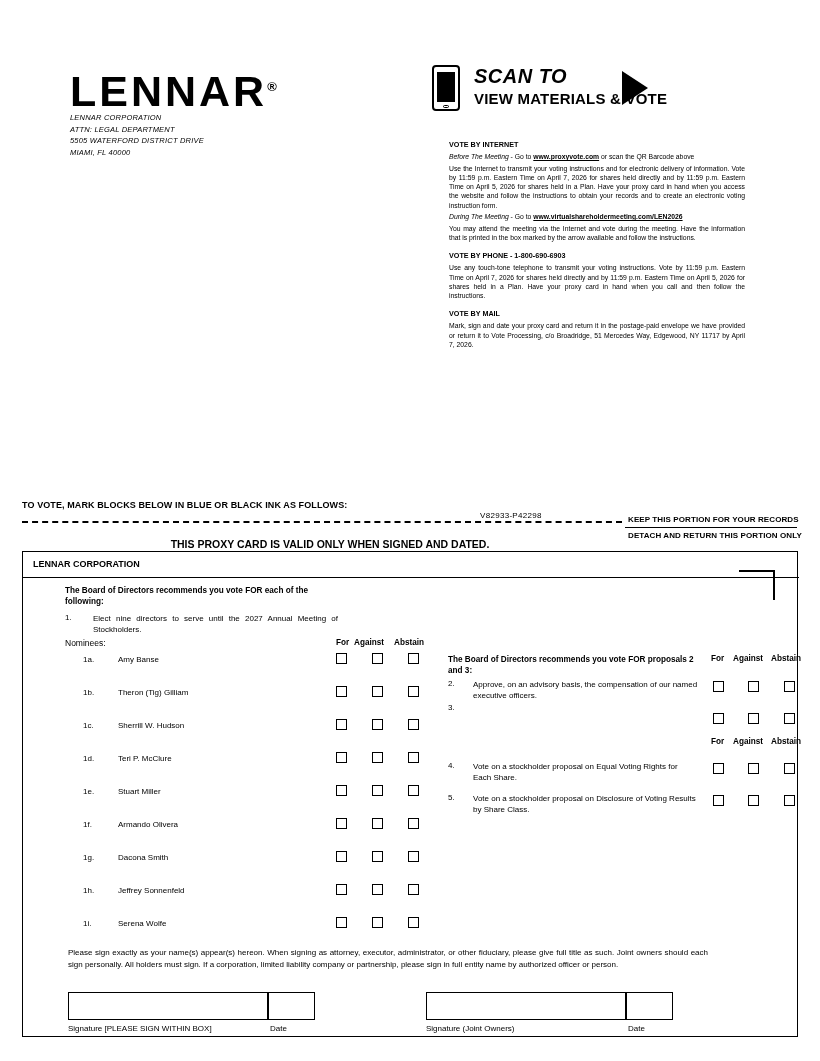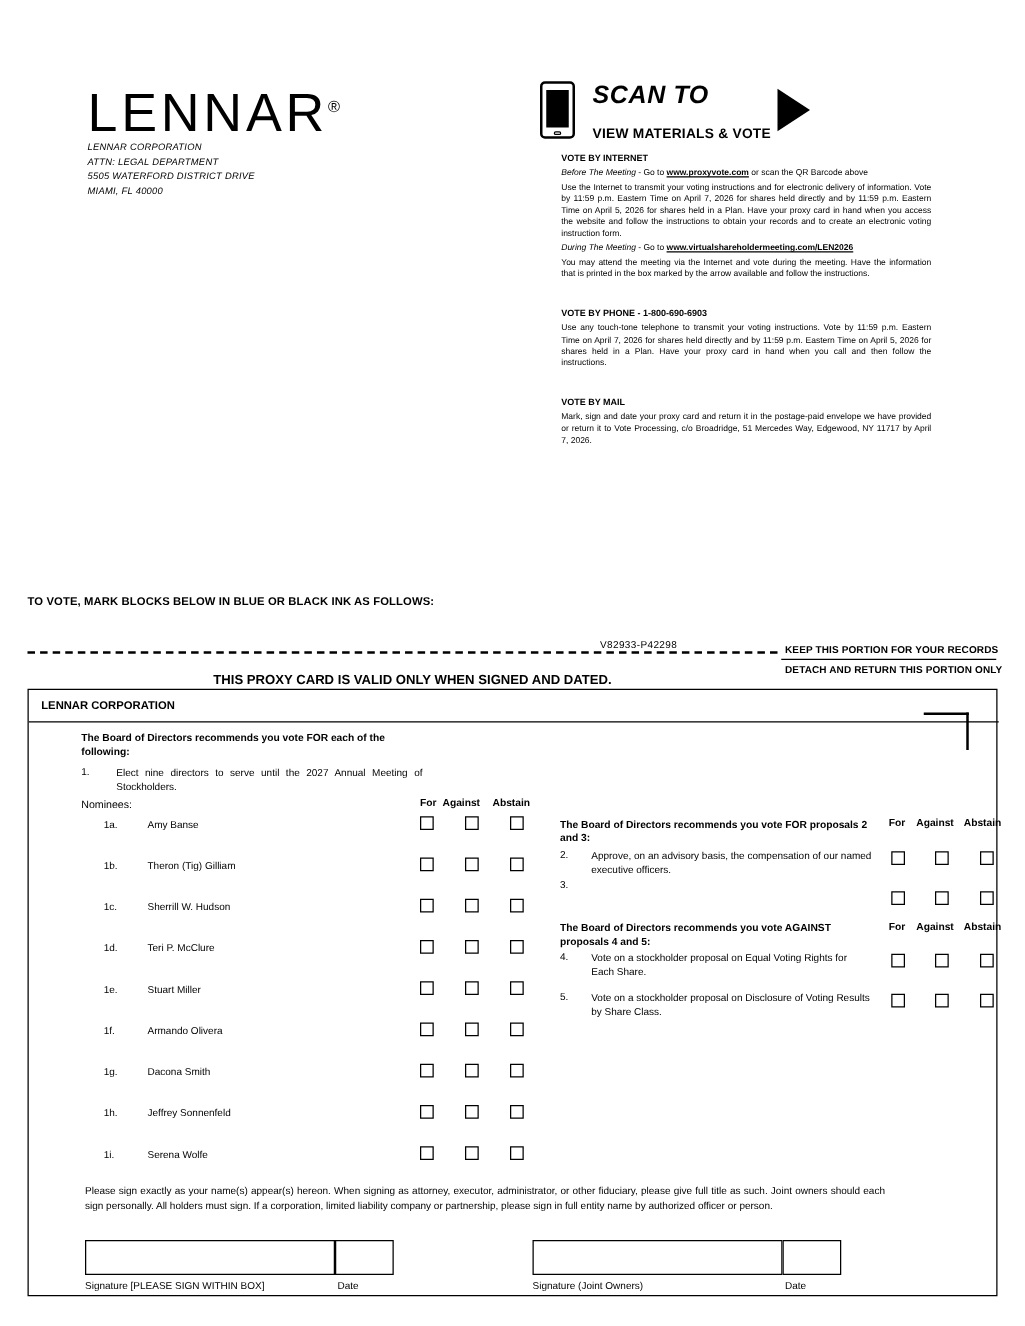--- a/index.html
+++ b/index.html
@@ -14,56 +14,56 @@
     overflow: hidden;
   }
   .page { position: relative; width: 820px; height: 1061px; }
 
   
   .header { position:absolute; top:60px; left:0; width:820px; height:260px; }
 
   .logo-wrap { position:absolute; left:70px; top:10px; }
   .logo {
     font-family: "Liberation Sans", sans-serif;
-    font-weight: normal;
+    font-weight: bold;
     font-size: 43px;
     letter-spacing: 3px;
     line-height: 1;
   }
   .logo .reg { font-size: 13px; vertical-align: super; letter-spacing:0; }
   .addr { position:absolute; left:70px; top:52px; font-size:7.5px; font-style:italic; line-height:1.55; letter-spacing:.2px; }
 
   
   .scan-block { position:absolute; left:432px; top:5px; width:240px; height:55px; }
   .phone-icon {
     position:absolute; left:0; top:0; width:28px; height:46px;
     border:2px solid #000; border-radius:4px; background:#fff;
   }
   .phone-icon .scr { position:absolute; left:3px; top:5px; right:3px; bottom:7px; background:#000; }
   .phone-icon .btn { position:absolute; left:50%; bottom:1.5px; transform:translateX(-50%); width:6px; height:3px; border:1px solid #000; border-radius:2px; }
   .scan-text { position:absolute; left:42px; top:1px; }
   .scan-text .l1 { font-size:20px; font-weight:bold; letter-spacing:.5px; line-height:1.05;font-style:italic; }
-  .scan-text .l2 { font-size:11px; font-weight:bold; letter-spacing:.2px; margin-top:14px; }
+  .scan-text .l2 { font-size:15px; font-weight:bold; letter-spacing:.2px; margin-top:3px; }
   .arrow {
     position:absolute; left:190px; top:6px;
     width:0; height:0;
     border-top:17px solid transparent;
     border-bottom:17px solid transparent;
     border-left:26px solid #000;
   }
 
   .instructions { position:absolute; left:449px; top:62px; width:296px; font-size:6.8px; line-height:1.35; }
-  .instructions .ttl { font-weight:bold; font-size:7.2px; margin-top:22px; }
-  .instructions .ttl:first-child { margin-top:0; }
+  .instructions .ttl { font-weight:bold; font-size:7.2px; margin-top:9px; }
+  .instructions .ttl:first-child { margin-top:18px; }
   .instructions .ital { font-style:italic; }
   .instructions p { margin:2.5px 0 0 0; text-align:justify; }
   .instructions a, .instructions .link { text-decoration:underline; font-weight:bold; color:#000; }
 
   
-  .tovote { position:absolute; left:22px; top:476px; font-size:9px; font-weight:bold; letter-spacing:.1px; }
+  .tovote { position:absolute; left:22px; top:500px; font-size:9px; font-weight:bold; letter-spacing:.1px; }
 
   .dashline {
     position:absolute; left:22px; top:521px; width:600px; height:1px;
     border-top: 2px dashed #000;
   }
   .ctrlnum { position:absolute; left:480px; top:511px; font-size:8px; letter-spacing:.3px; }
   .keepportion { position:absolute; left:628px; top:515px; font-size:8px; font-weight:bold; letter-spacing:.1px; }
   .detach { position:absolute; left:628px; top:531px; font-size:8px; font-weight:bold; letter-spacing:.1px; }
   .rightrule { position:absolute; left:625px; top:527px; width:172px; height:0; border-top:1px solid #000; }
   .validonly { position:absolute; left:0; top:538px; width:660px; text-align:center; font-size:10.5px; font-weight:bold; }
@@ -241,21 +241,20 @@
     <div class="prop-txt" style="top:127px">Approve, on an advisory basis, the compensation of our named executive officers.</div>
     <div class="box" style="left:690px; top:129px"></div>
     <div class="box" style="left:725px; top:129px"></div>
     <div class="box" style="left:761px; top:129px"></div>
 
     <div class="prop-num" style="top:151px">3.</div>
     <div class="box" style="left:690px; top:161px"></div>
     <div class="box" style="left:725px; top:161px"></div>
     <div class="box" style="left:761px; top:161px"></div>
 
-    <div class="rec3">The Board of Directors recommends you vote AGAINST proposals 4 and 5:</div>
     <div class="rhdr" style="left:688px; top:185px">For</div>
     <div class="rhdr" style="left:710px; top:185px">Against</div>
     <div class="rhdr" style="left:748px; top:185px">Abstain</div>
 
     <div class="prop-num" style="top:209px">4.</div>
     <div class="prop-txt" style="top:209px">Vote on a stockholder proposal on Equal Voting Rights for Each Share.</div>
     <div class="box" style="left:690px; top:211px"></div>
     <div class="box" style="left:725px; top:211px"></div>
     <div class="box" style="left:761px; top:211px"></div>
 

